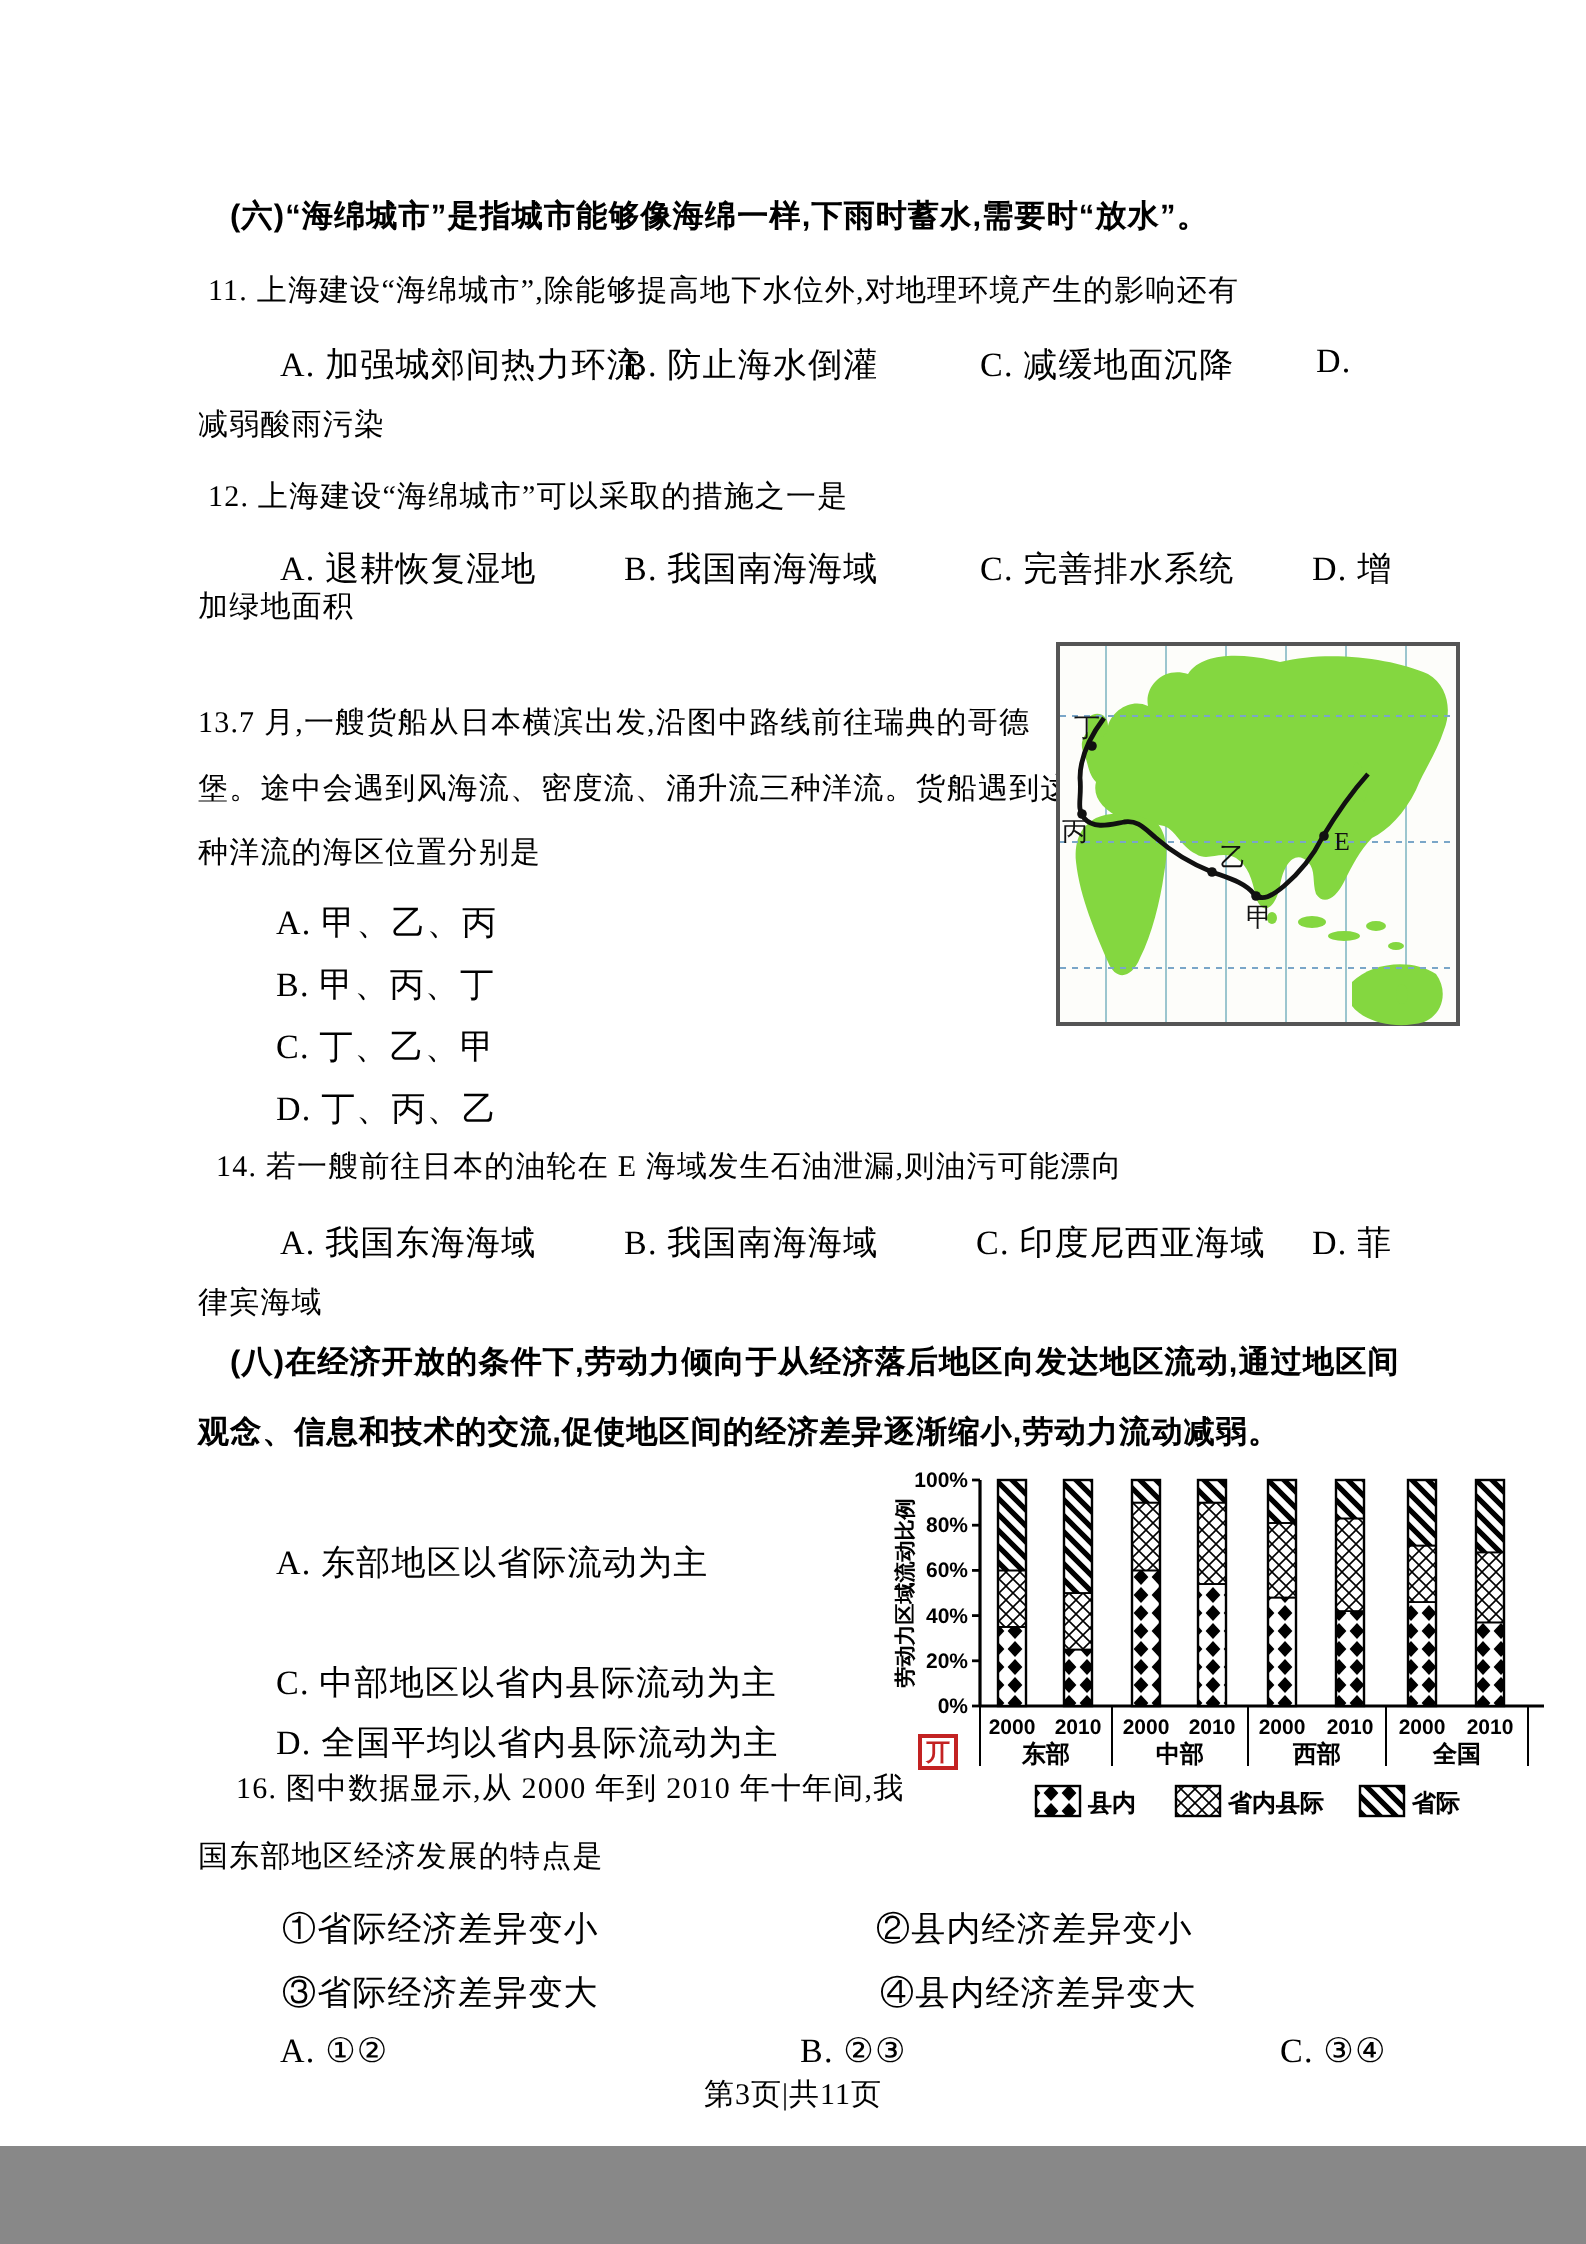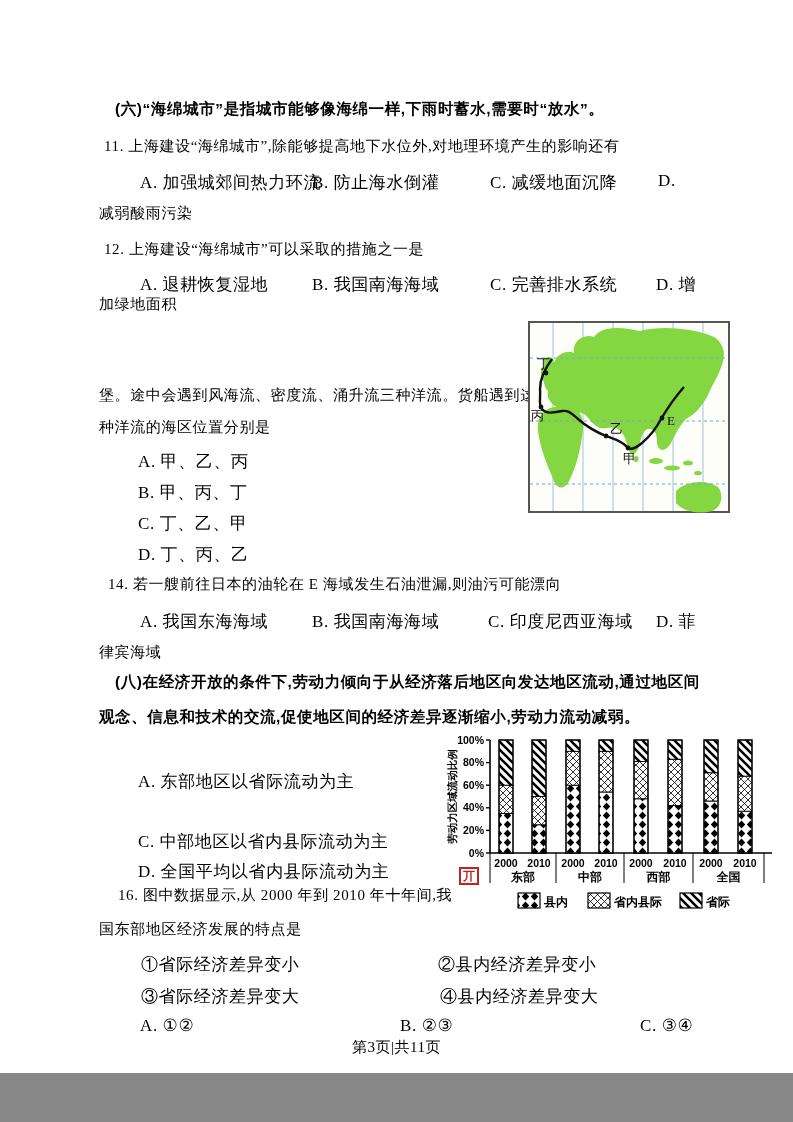--- a/index.html
+++ b/index.html
@@ -34,20 +34,21 @@
   <div class="opt" style="left:658px;top:171px">D.</div>
   <div class="line" style="left:99px;top:204px">减弱酸雨污染</div>
 
   <div class="line" style="left:104px;top:240px">12. 上海建设“海绵城市”可以采取的措施之一是</div>
   <div class="opt" style="left:140px;top:273px">A. 退耕恢复湿地</div>
   <div class="opt" style="left:312px;top:273px">B. 我国南海海域</div>
   <div class="opt" style="left:490px;top:273px">C. 完善排水系统</div>
   <div class="opt" style="left:656px;top:273px">D. 增</div>
   <div class="line" style="left:99px;top:295px">加绿地面积</div>
 
+  <div class="line" style="left:99px;top:353px">13.7 月,一艘货船从日本横滨出发,沿图中路线前往瑞典的哥德</div>
   <div class="line" style="left:99px;top:386px">堡。途中会遇到风海流、密度流、涌升流三种洋流。货船遇到这三</div>
   <div class="line" style="left:99px;top:418px">种洋流的海区位置分别是</div>
   <div class="opt" style="left:138px;top:450px">A. 甲、乙、丙</div>
   <div class="opt" style="left:138px;top:481px">B. 甲、丙、丁</div>
   <div class="opt" style="left:138px;top:512px">C. 丁、乙、甲</div>
   <div class="opt" style="left:138px;top:543px">D. 丁、丙、乙</div>
 
   <div id="map-box">
     <svg width="202" height="192" viewBox="0 0 202 192" xmlns="http://www.w3.org/2000/svg">
       <rect x="1" y="1" width="200" height="190" fill="#fdfdfa" stroke="#555" stroke-width="2"></rect>

